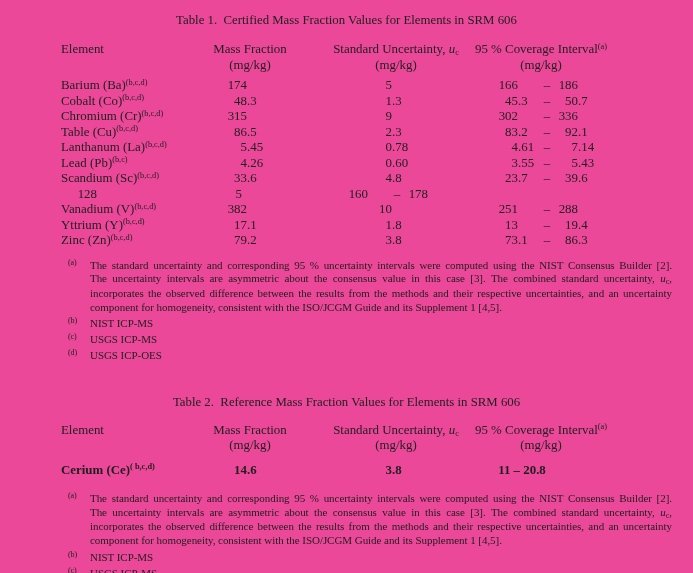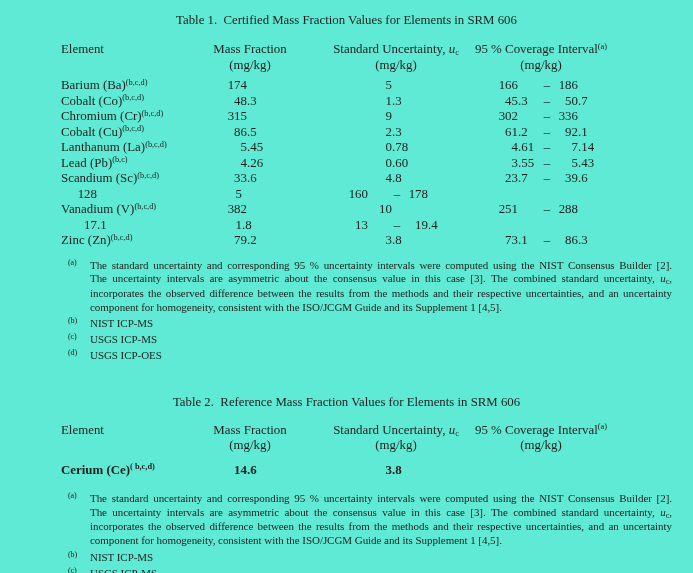--- a/index.html
+++ b/index.html
@@ -1,18 +1,18 @@
 <!DOCTYPE html>
 <html><head>
 <meta charset="utf-8">
 <style>
   html,body{margin:0;padding:0;background:#e8e8e8;}
   .page{
     position:relative;width:693px;height:573px;margin:0 auto;
-    background:#5eead4;color:#1e1e1e;overflow:hidden;
+    background:#ec4899;color:#1e1e1e;overflow:hidden;
     font-family:"Liberation Serif","DejaVu Serif",serif;
     font-size:13px;
   }
   .title{text-align:center;white-space:pre;font-size:12.8px;line-height:16px;margin-top:12px;}
   .title2{margin-top:32px;}
   
   .thead{margin-top:14px;}
   .thead2{margin-top:13px;}
   .hrow{display:flex;padding-left:61px;line-height:15.5px;font-size:12.9px;white-space:nowrap;}
   .h-el{width:119px;text-align:left;font-family:Liberation Serif, serif;}
@@ -103,26 +103,26 @@
         <span class="c-sui">9</span>
         <span class="c-suf"></span>
         <span class="c-loi">302</span>
         <span class="c-lof"></span>
         <span class="c-dash">–</span>
         <span class="c-hii">336</span>
         <span class="c-hif"></span>
       </div>
 
       <div class="trow">
-        <span class="c-el"><span>Cobalt (Cu)</span><span class="sup">(b,c,d)</span></span>
+        <span class="c-el"><span>Table (Cu)</span><span class="sup">(b,c,d)</span></span>
         <span class="c-mfi">86</span>
         <span class="c-mff">.5</span>
         <span class="c-sui">2</span>
         <span class="c-suf">.3</span>
-        <span class="c-loi">61</span>
+        <span class="c-loi">83</span>
         <span class="c-lof">.2</span>
         <span class="c-dash">–</span>
         <span class="c-hii">92</span>
         <span class="c-hif">.1</span>
       </div>
 
       <div class="trow">
         <span class="c-el"><span>Lanthanum (La)</span><span class="sup">(b,c,d)</span></span>
         <span class="c-mfi">5</span>
         <span class="c-mff">.45</span>
@@ -180,20 +180,21 @@
         <span class="c-sui">10</span>
         <span class="c-suf"></span>
         <span class="c-loi">251</span>
         <span class="c-lof"></span>
         <span class="c-dash">–</span>
         <span class="c-hii">288</span>
         <span class="c-hif"></span>
       </div>
 
       <div class="trow">
+        <span class="c-el"><span>Yttrium (Y)</span><span class="sup">(b,c,d)</span></span>
         <span class="c-mfi">17</span>
         <span class="c-mff">.1</span>
         <span class="c-sui">1</span>
         <span class="c-suf">.8</span>
         <span class="c-loi">13</span>
         <span class="c-lof"></span>
         <span class="c-dash">–</span>
         <span class="c-hii">19</span>
         <span class="c-hif">.4</span>
       </div>
@@ -238,20 +239,21 @@
       <span class="h-cov">(mg/kg)</span>
     </div>
   </div>
 
   <div class="trow row2">
     <span class="c-el"><span>Cerium (Ce)</span><span class="sup">( b,c,d)</span></span>
     <span class="c-mfi">14</span>
     <span class="c-mff">.6</span>
     <span class="c-sui">3</span>
     <span class="c-suf">.8</span>
+    <span class="c-cov2">11 – 20.8</span>
   </div>
 
   <div class="fnotes fnotes2">
     <div class="fn just"><span class="fnm">(a)</span><span>The standard uncertainty and corresponding 95 % uncertainty intervals were computed using the NIST Consensus Builder [2].</span></div>
     <div class="fn fn-cont just"><span>The uncertainty intervals are asymmetric about the consensus value in this case [3].  The combined standard uncertainty, </span><span class="iu">u</span><span class="subc">c</span><span>,</span></div>
     <div class="fn fn-cont just">incorporates the observed difference between the results from the methods and their respective uncertainties, and an uncertainty</div>
     <div class="fn fn-cont">component for homogeneity, consistent with the ISO/JCGM Guide and its Supplement 1 [4,5].</div>
     <div class="fn"><span class="fnm">(b)</span><span>NIST ICP-MS</span></div>
     <div class="fn"><span class="fnm">(c)</span><span>USGS ICP-MS</span></div>
     <div class="fn"><span class="fnm">(d)</span></div>

